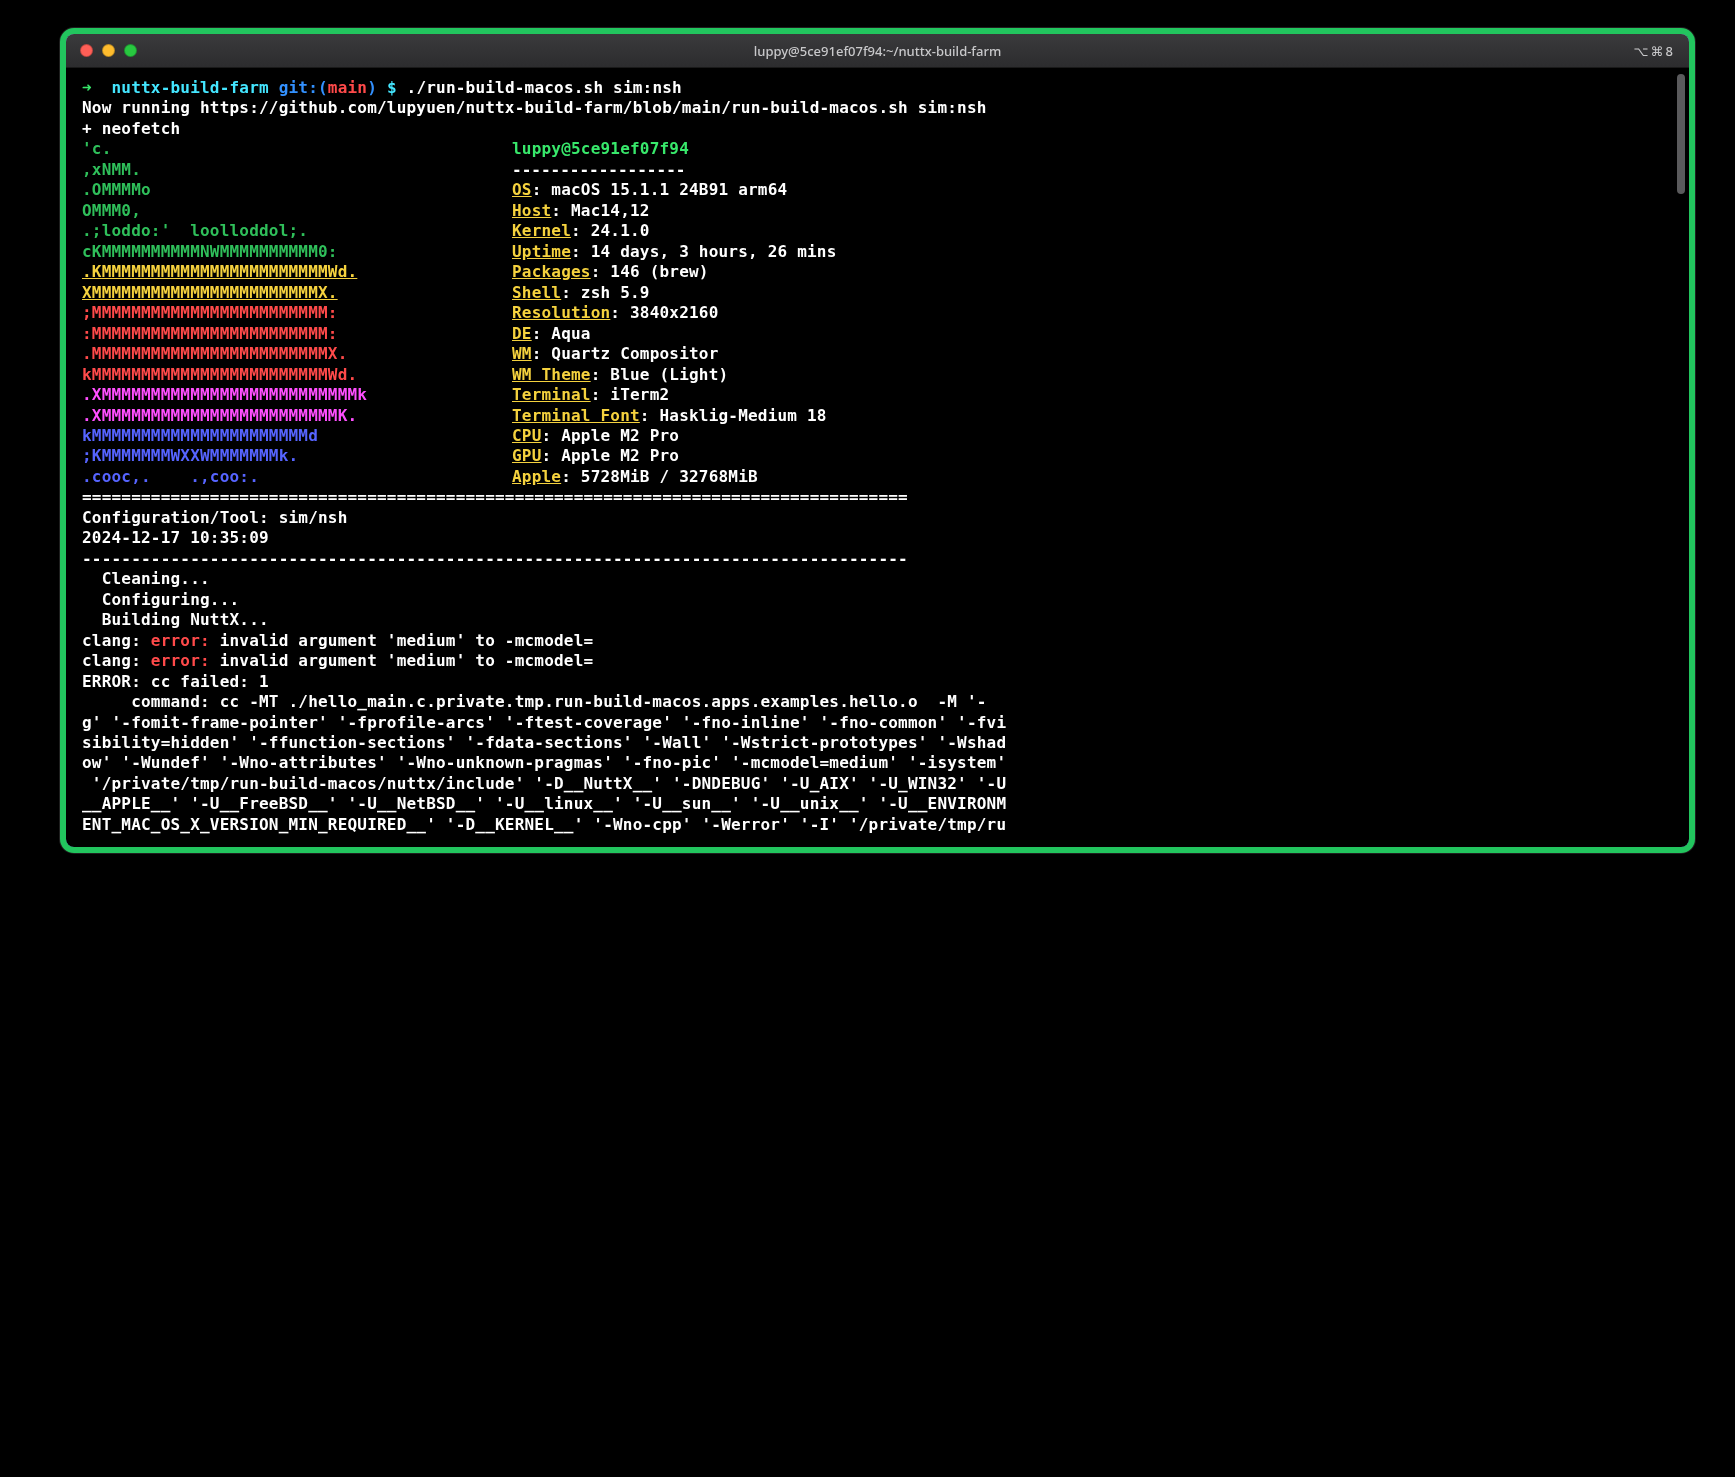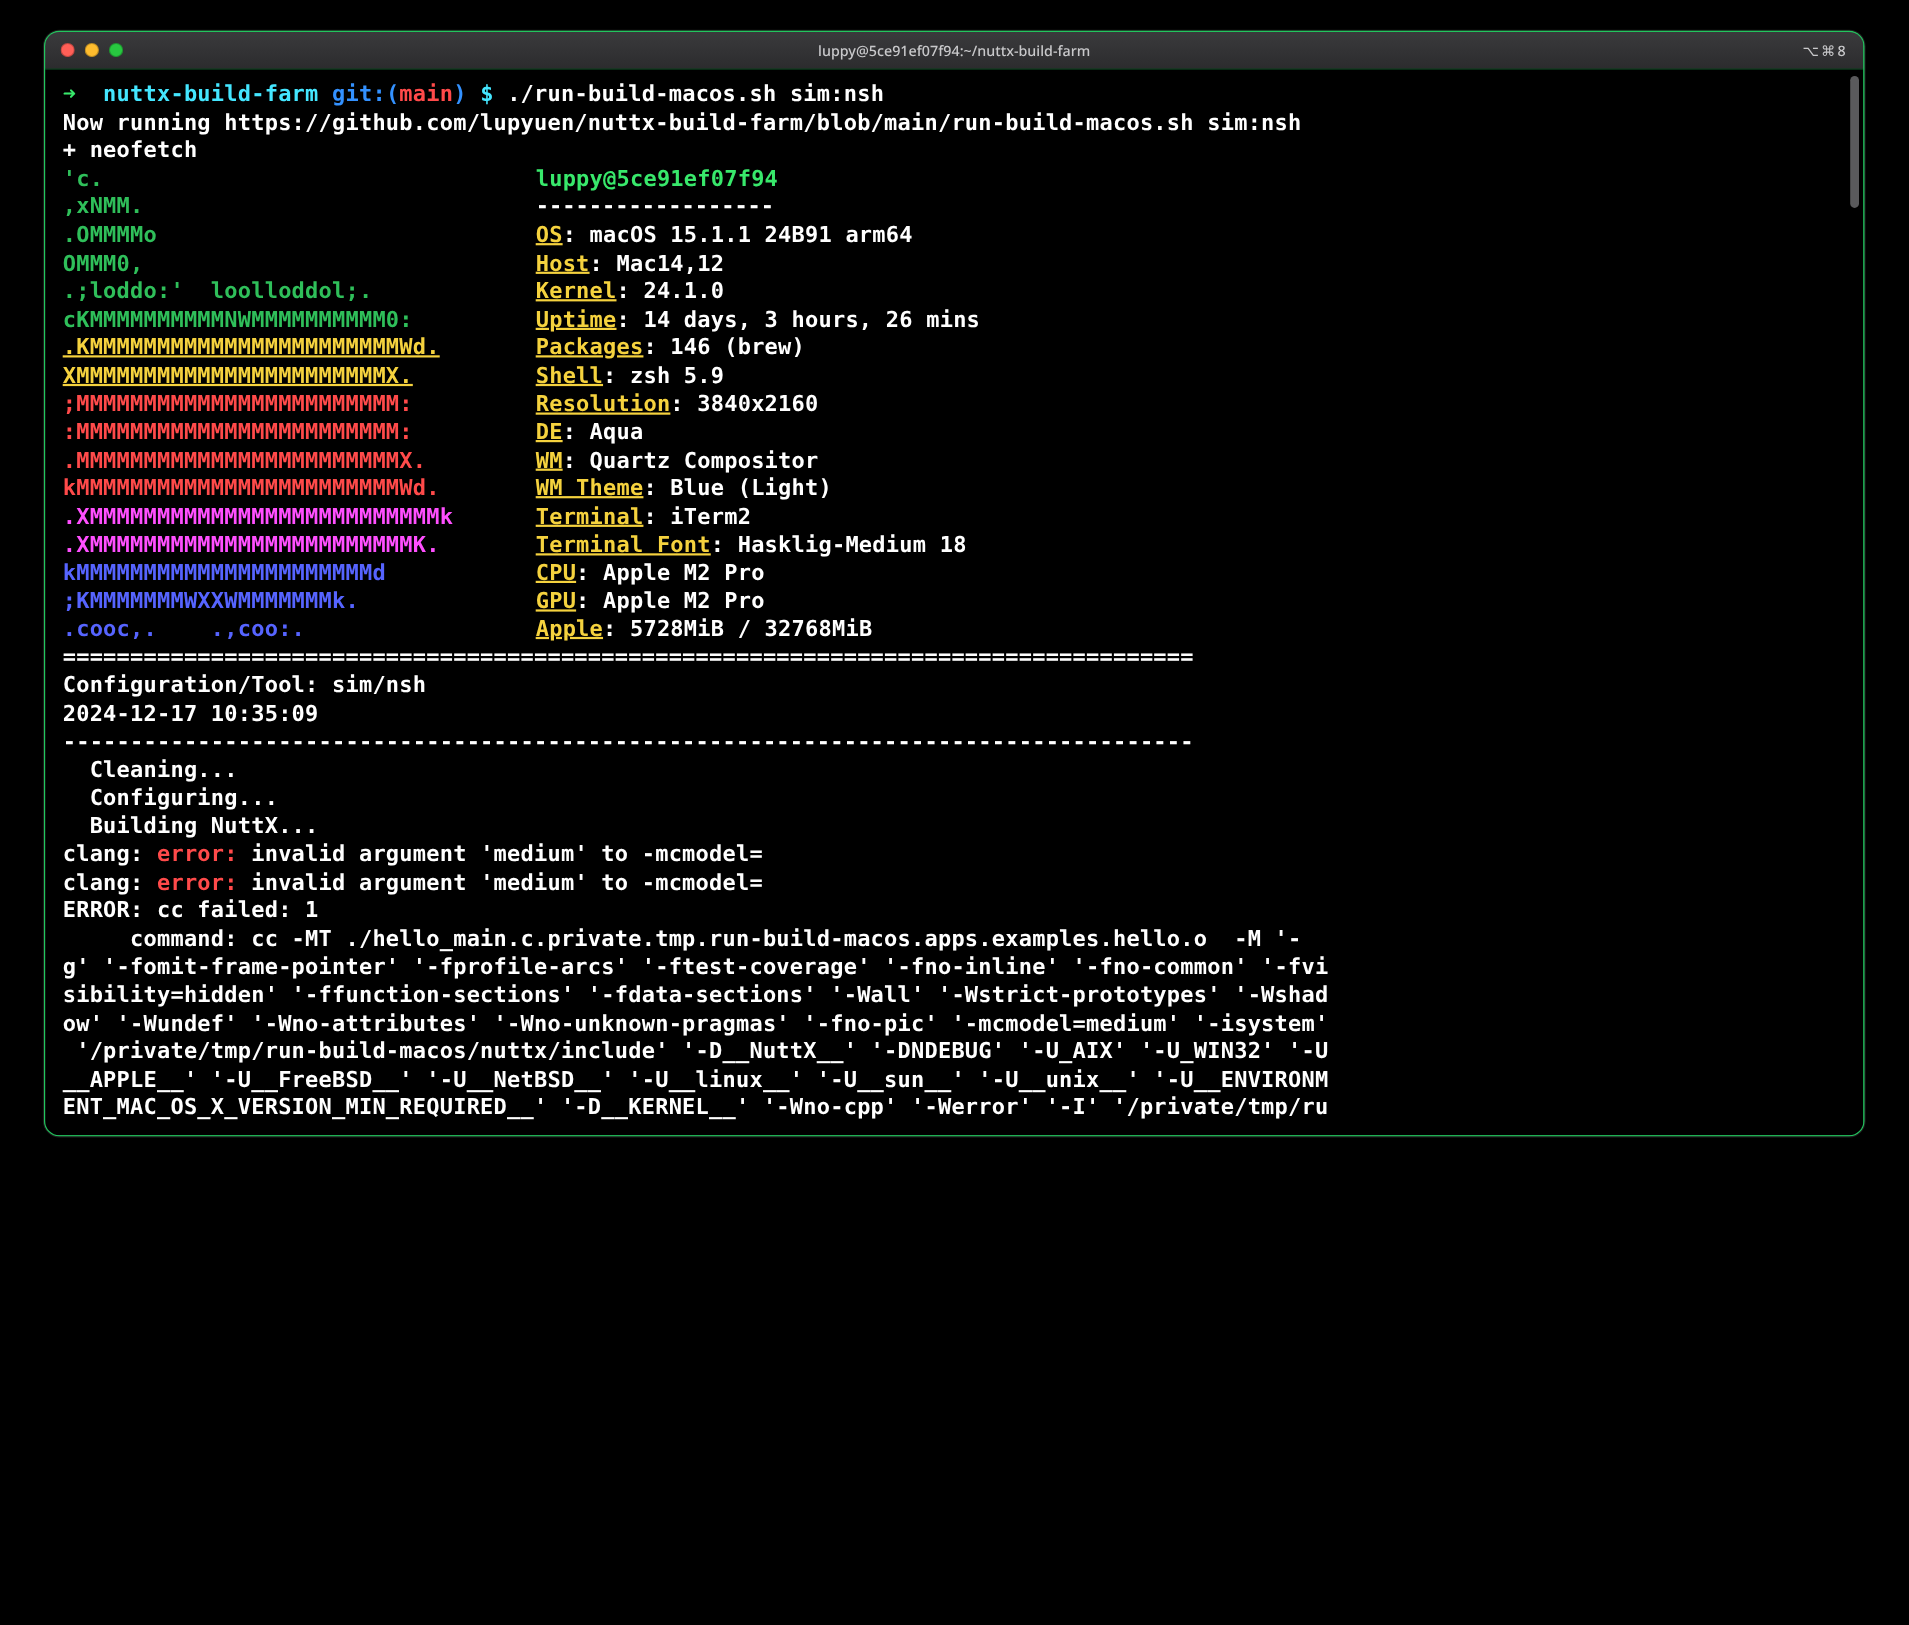--- a/index.html
+++ b/index.html
@@ -8,26 +8,27 @@
     background: #000;
     font-family: ui-monospace, "SF Mono", Menlo, Consolas, monospace;
     display: flex;
     align-items: flex-start;
     justify-content: center;
     padding: 28px 40px 70px 40px;
   }
   .window {
     width: 100%;
     max-width: 1660px;
-    background: #22c55e;
+    background: #7dd3fc;
     border-radius: 14px;
     overflow: hidden;
     box-shadow: 0 0 0 1px rgba(255,255,255,.12), 0 20px 60px rgba(0,0,0,.6);
-    border: 1px solid #22c55e;
+    border: 6px solid #22c55e;
     position: relative;
+    margin-left: 20px;
   }
   .titlebar {
     height: 34px;
     background: linear-gradient(#3a3a3c, #2c2c2e);
     display: flex;
     align-items: center;
     padding: 0 14px;
     position: relative;
     border-bottom: 1px solid #1a1a1a;
   }
@@ -45,21 +46,21 @@
   .sysicons {
     margin-left: auto;
     font: 500 13px -apple-system, system-ui, sans-serif;
     color: #c8c8ca;
     letter-spacing: 2px;
   }
   .term-wrap { position: relative; }
   .term {
     background: #000;
     color: #fff;
-    font-size: 20px;
+    font-size: 16px;
     line-height: 1.28;
     padding: 10px 16px 12px 16px;
     white-space: pre;
     overflow: hidden;
     font-weight: 600;
     letter-spacing: .2px;
   }
   .scrollbar {
     position: absolute;
     top: 6px; right: 4px;

